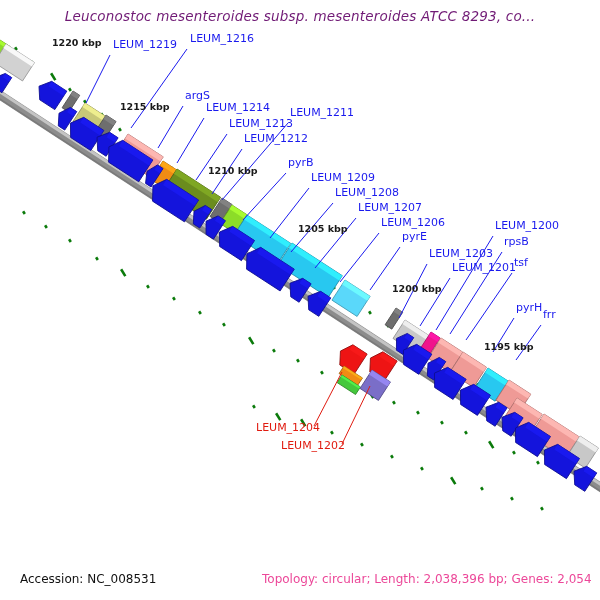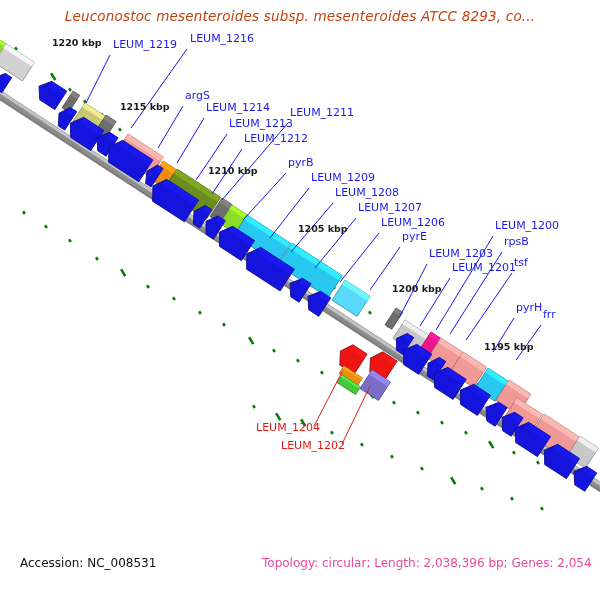--- a/index.html
+++ b/index.html
@@ -5,29 +5,29 @@
   html,body{margin:0;padding:0;}
   body{
     width:600px;height:600px;background:#ffffff;
     font-family:"DejaVu Sans","Liberation Sans",sans-serif;
     overflow:hidden;position:relative;
   }
   #root{position:absolute;inset:0;width:600px;height:600px;}
 
   .title{
     position:absolute;top:8px;left:0;width:600px;text-align:center;
-    font-style:italic;font-size:13.5px;color:#c2410c;
+    font-style:italic;font-size:13.5px;color:#701a75;
     font-family:"DejaVu Sans","Liberation Sans",sans-serif;
     letter-spacing:0.2px;white-space:nowrap;
   }
 
   #mapsvg{position:absolute;top:0;left:0;width:600px;height:560px;}
 
   .footer{
-    position:absolute;left:0;bottom:16px;width:600px;height:42px;
+    position:absolute;left:0;bottom:0;width:600px;height:42px;
   }
   .foot-acc{
     position:absolute;left:20px;bottom:14px;
     font-size:12px;color:#111;white-space:nowrap;
     font-family:"DejaVu Sans","Liberation Sans",sans-serif;
   }
   .foot-topo{
     position:absolute;left:262px;bottom:14px;
     font-size:12px;color:#ec4899;white-space:nowrap;
     font-family:"DejaVu Sans","Liberation Sans",sans-serif;

